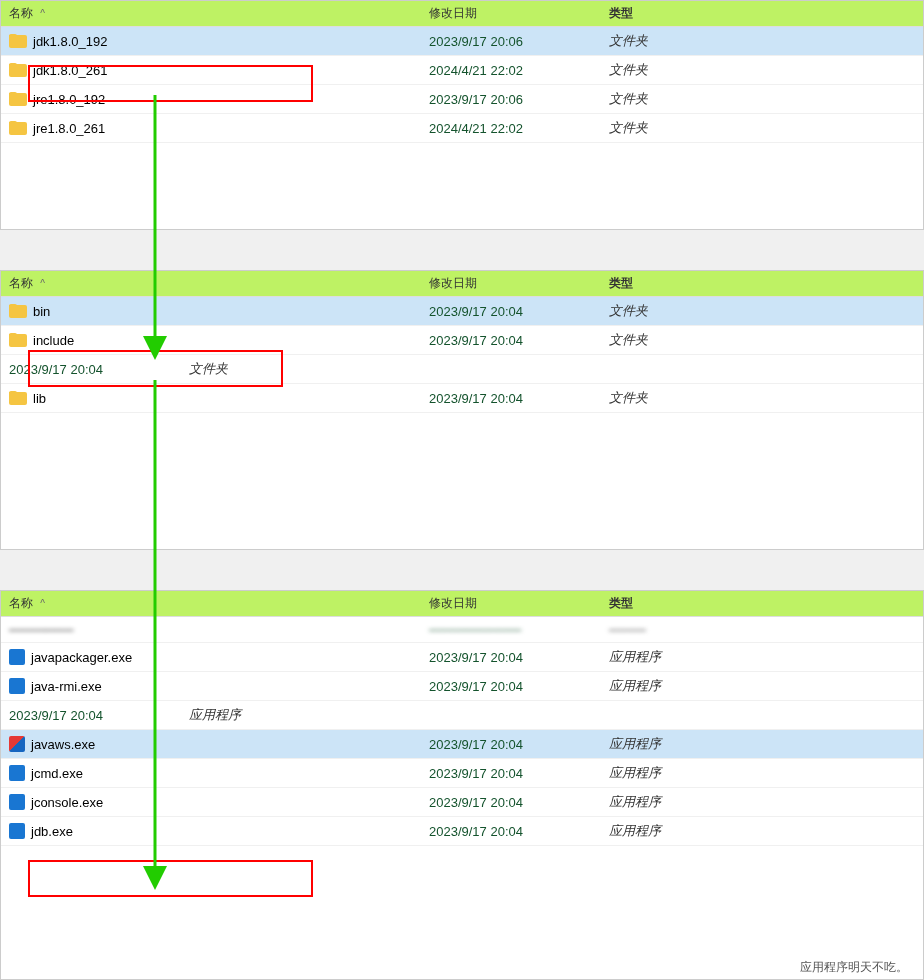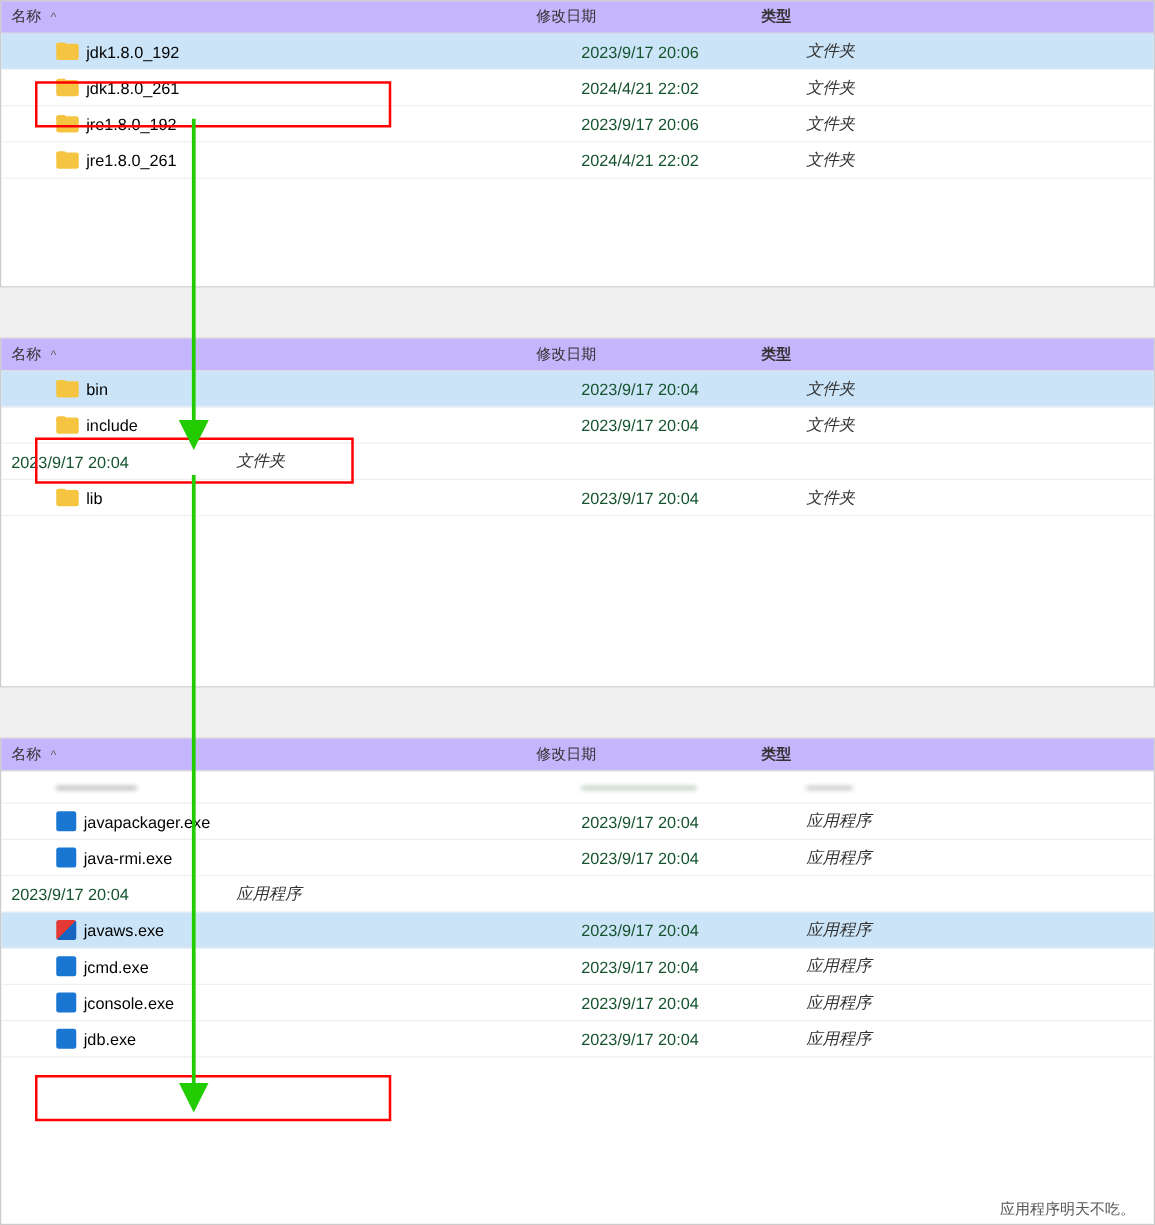--- a/index.html
+++ b/index.html
@@ -17,21 +17,21 @@
       background: #fff;
       border: 1px solid #ccc;
       margin: 0;
       position: absolute;
       left: 0;
       right: 0;
     }
 
     .panel-header {
       display: flex;
-      background: #c4b5fd;
+      background: #bef264;
       border-bottom: 1px solid #ddd;
       padding: 4px 8px;
       font-size: 12px;
       color: #333;
     }
 
     .panel-header .col-name { flex: 0 0 420px; }
     .panel-header .col-date { flex: 0 0 180px; }
     .panel-header .col-type { flex: 1; font-weight: bold; }
 
@@ -45,21 +45,20 @@
 
     .file-row.selected {
       background: #cce4f7;
     }
 
     .file-row .col-name {
       flex: 0 0 420px;
       display: flex;
       align-items: center;
       gap: 6px;
-      margin-left: 36px;
     }
 
     .file-row .col-date {
       flex: 0 0 180px;
       color: #14532d;
     }
 
     .file-row .col-type {
       flex: 1;
       color: #333;

